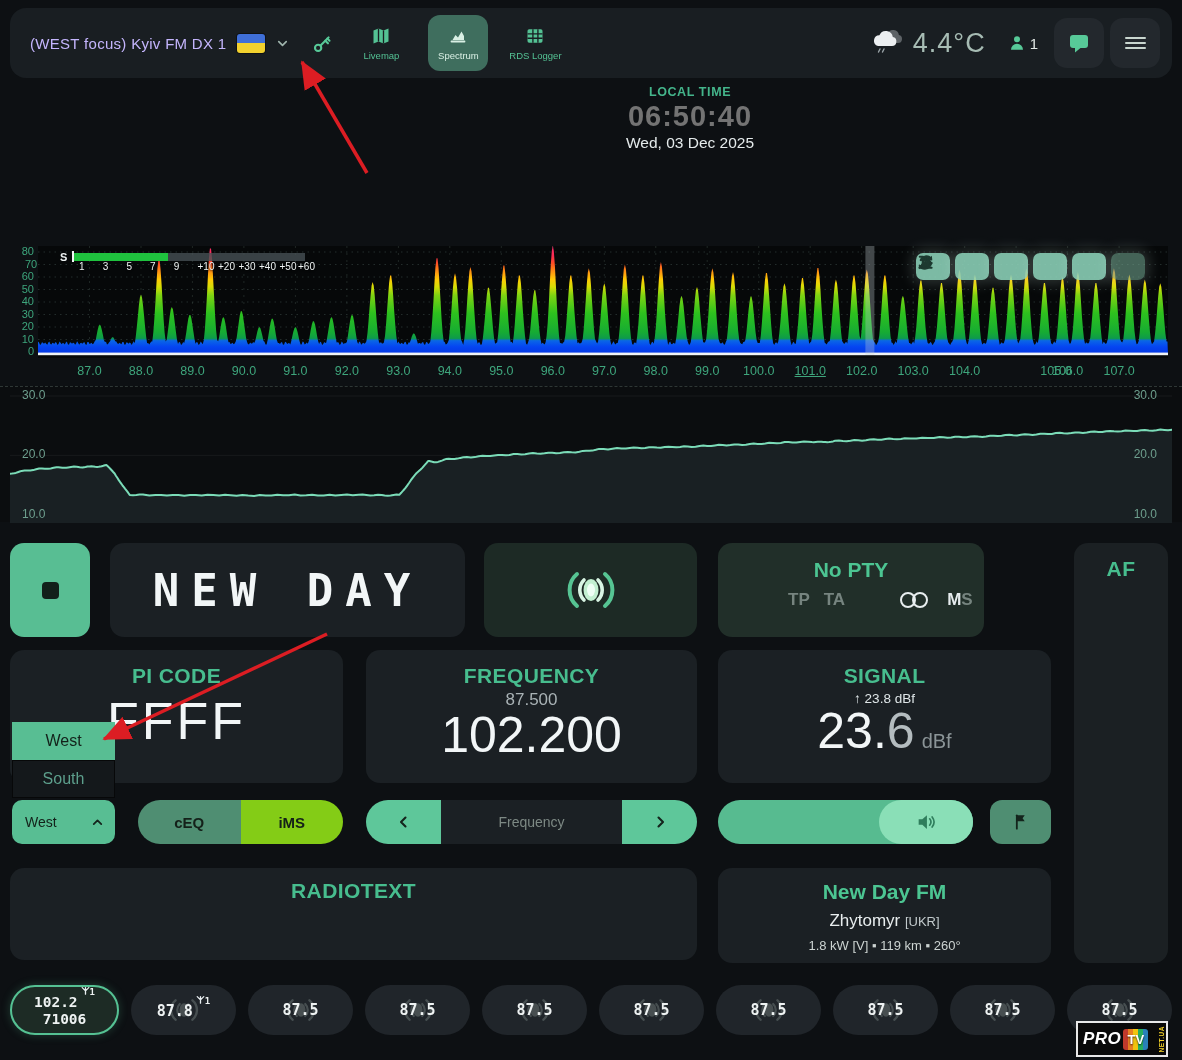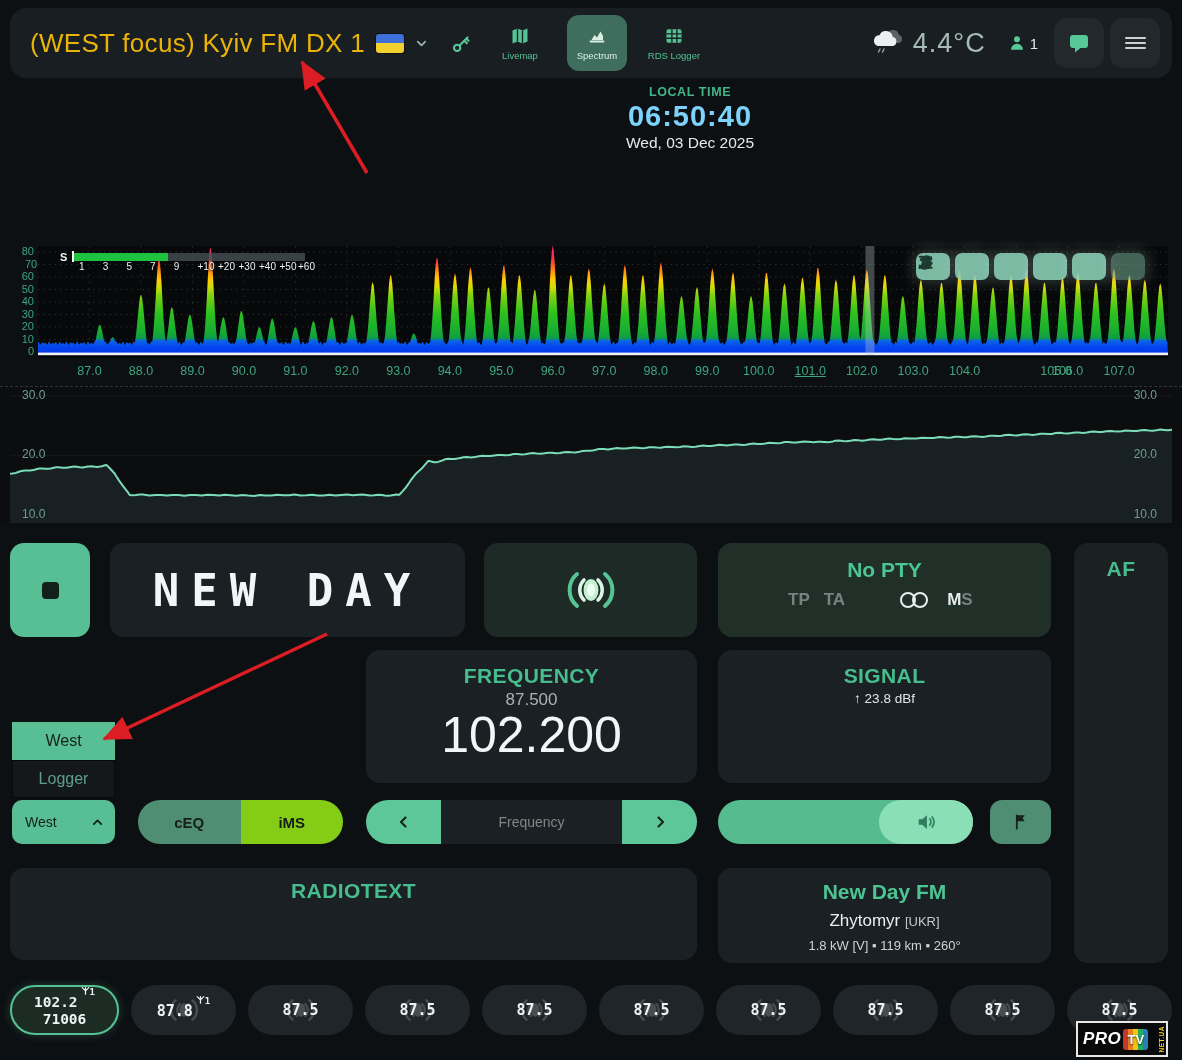--- a/index.html
+++ b/index.html
@@ -3,21 +3,21 @@
 <meta charset="utf-8">
 <style>
   * { margin:0; padding:0; box-sizing:border-box; }
   html,body { background:#07090b; }
   body { font-family:"Liberation Sans", sans-serif; }
   #app { position:relative; width:1182px; height:1060px; background:#0d1013; overflow:hidden; }
 
   
   .topbar { position:absolute; left:10px; top:8px; width:1162px; height:70px; background:#191e22; border-radius:16px; display:flex; align-items:center; }
   .tuner { display:flex; align-items:center; margin-left:20px; cursor:pointer; }
-  .tuner-name { font-size:26px; color:#eab308; letter-spacing:.3px; }
+  .tuner-name { font-size:15px; color:#c4b5fd; letter-spacing:.3px; }
   .flag-ua { width:28px; height:19px; border-radius:3px; overflow:hidden; margin-left:11px; display:inline-block; box-shadow:0 0 0 1px rgba(0,0,0,.4); }
   .flag-ua .b { display:block; height:50%; background:#3f6fd8; }
   .flag-ua .y { display:block; height:50%; background:#f2d12e; }
   .chev { margin-left:10px; display:flex; }
   .keyic { margin-left:22px; display:flex; }
   .nav { display:flex; align-items:center; margin-left:18px; gap:17px; }
   .navbtn { width:60px; height:56px; border:none; background:transparent; border-radius:12px; display:flex; flex-direction:column; align-items:center; justify-content:center; gap:4px; cursor:pointer; }
   .navbtn .nlabel { font-size:9.5px; color:#54c294; }
   .navbtn.active { background:#3f6e5e; }
   .navbtn.active .nlabel { color:#d9efe4; }
@@ -26,21 +26,21 @@
   .listeners { display:flex; align-items:center; gap:4px; margin-left:22px; }
   .listeners .cnt { font-size:15px; color:#dfe6e3; }
   .sqbtn { width:50px; height:50px; border:none; border-radius:13px; background:#23282d; display:flex; align-items:center; justify-content:center; cursor:pointer; }
   .chatbtn { margin-left:16px; }
   .menubtn { margin-left:6px; }
   .menubtn .bar { display:block; width:21px; height:2.6px; background:#c9d6cf; border-radius:2px; margin:2.6px 0; }
 
   
   .clock { position:absolute; left:540px; top:85px; width:300px; text-align:center; }
   .clock .cl-label { font-size:12.5px; font-weight:bold; color:#44b58b; letter-spacing:.6px; }
-  .clock .cl-time { font-size:29px; font-weight:bold; color:#7dd3fc; letter-spacing:1px; margin-top:1px; }
+  .clock .cl-time { font-size:29px; font-weight:bold; color:#737373; letter-spacing:1px; margin-top:1px; }
   .clock .cl-date { font-size:15.5px; color:#e4eaeb; margin-top:1px; }
 
   
   .spec-y { position:absolute; left:0; top:240px; width:34px; height:124px; }
   .spec-y span { position:absolute; right:0; width:34px; text-align:right; font-size:11px; color:#3da57c; }
   .spec-plot { position:absolute; left:38px; top:246px; width:1130px; height:112px; background:#060809; cursor:crosshair; }
   .spec-plot svg { position:absolute; inset:0; }
   .spec-x { position:absolute; left:38px; top:364px; width:1130px; height:16px; }
   .spec-x span { position:absolute; width:36px; text-align:center; font-size:12.5px; color:#3ea57c; }
   .smeter { position:absolute; left:22px; top:4px; width:262px; height:26px; }
@@ -61,21 +61,21 @@
   .sig-labels.right span { right:25px; }
 
   
   .panel { position:absolute; background:#1b2024; border-radius:14px; }
   .phead { text-align:center; color:#47bd8e; font-weight:bold; font-size:21px; letter-spacing:.4px; padding-top:14px; }
   .stopbtn { position:absolute; left:10px; top:543px; width:80px; height:94px; background:#58be93; border:none; border-radius:14px; cursor:pointer; }
   .stopbtn .sq { display:block; margin:0 auto; width:17px; height:17px; background:#12201a; border-radius:4px; }
   .namepanel { left:110px; top:543px; width:355px; height:94px; display:flex; align-items:center; justify-content:center; }
   .ps-name { font-family:"DejaVu Sans Mono", monospace; font-weight:bold; font-size:44px; color:#f2f6f7; letter-spacing:12px; white-space:pre; }
   .iconpanel { left:484px; top:543px; width:213px; height:94px; background:#1d2a25; display:flex; align-items:center; justify-content:center; }
-  .ptypanel { left:718px; top:543px; width:333px; height:94px; background:#212f29; }
+  .ptypanel { left:718px; top:543px; width:266px; height:94px; background:#212f29; }
   .ptyval { text-align:center; font-size:21px; font-weight:bold; color:#4cc592; padding-top:15px; }
   .ptyrow { display:flex; align-items:center; margin-top:8px; padding:0 70px 0 70px; }
   .flagtxt { font-size:17px; font-weight:bold; color:#76847f; }
   .ptyrow .ta { margin-left:14px; }
   .ptyrow .stereo { margin-left:52px; display:flex; }
   .ptyrow .msm { margin-left:16px; font-size:17px; font-weight:bold; color:#e6ecee; }
   .ptyrow .mss { font-size:17px; font-weight:bold; color:#76847f; }
   .afpanel { left:1074px; top:543px; width:94px; height:420px; background:#1b2023; }
   .pipanel { left:10px; top:650px; width:333px; height:133px; }
   .bigval { text-align:center; font-size:52px; font-weight:400; color:#f2f6f7; letter-spacing:3px; line-height:1.05; margin-top:6px; }
@@ -403,33 +403,40 @@
         </svg>
       </span>
       <span class="msm">M</span>
         <span class="mss">S</span>
     </div>
   </div>
   <div class="panel afpanel">
     <div class="phead">AF</div>
   </div>
 
+  <div class="panel pipanel">
+    <div class="phead">PI CODE</div>
+    <div class="bigval">FFFF</div>
+  </div>
   <div class="panel freqpanel">
     <div class="phead">FREQUENCY</div>
     <div class="prevfreq">87.500</div>
     <div class="freqval">102.200</div>
   </div>
   <div class="panel sigpanel">
     <div class="phead">SIGNAL</div>
     <div class="sigpeak"><span>↑</span> <span>23.8 dBf</span></div>
+    <div class="sigvalrow">
+      <span class="sv-main">23.</span><span class="sv-dec">6</span><span class="sv-unit">dBf</span>
+    </div>
   </div>
 
   <div class="dd-list">
     <div class="dd-opt sel">West</div>
-    <div class="dd-opt plain">Logger</div>
+    <div class="dd-opt plain">South</div>
   </div>
   <button class="dd-select">
     <span class="dval">West</span>
     <svg width="15" height="15" viewBox="0 0 24 24">
         <polyline points="6,14.5 12,8.5 18,14.5" fill="none" stroke="#14241c" stroke-width="2.8" stroke-linecap="round" stroke-linejoin="round"></polyline>
       </svg>
   </button>
   <div class="eqgroup">
     <button class="eqbtn l">cEQ</button>
     <button class="eqbtn r">iMS</button>

